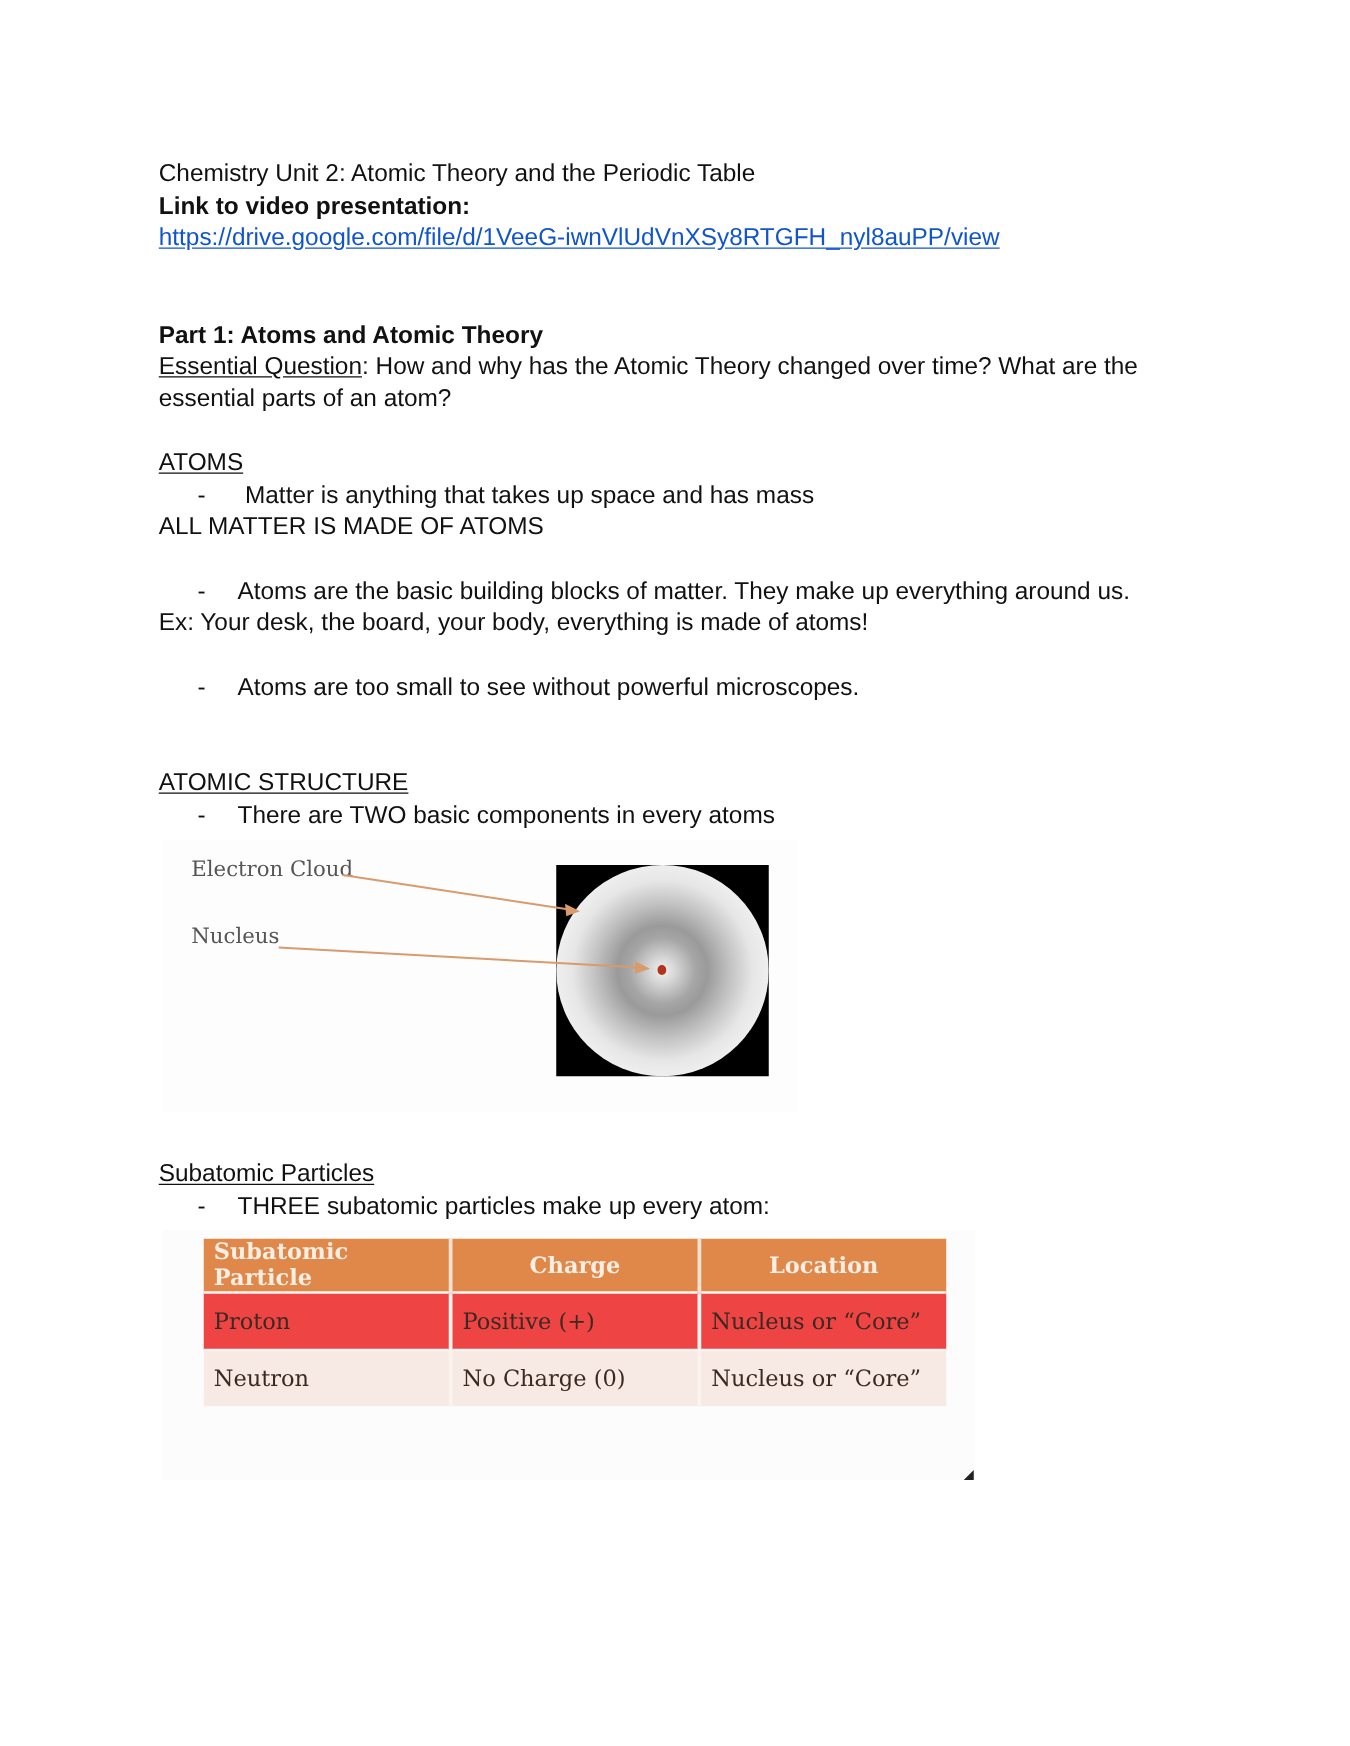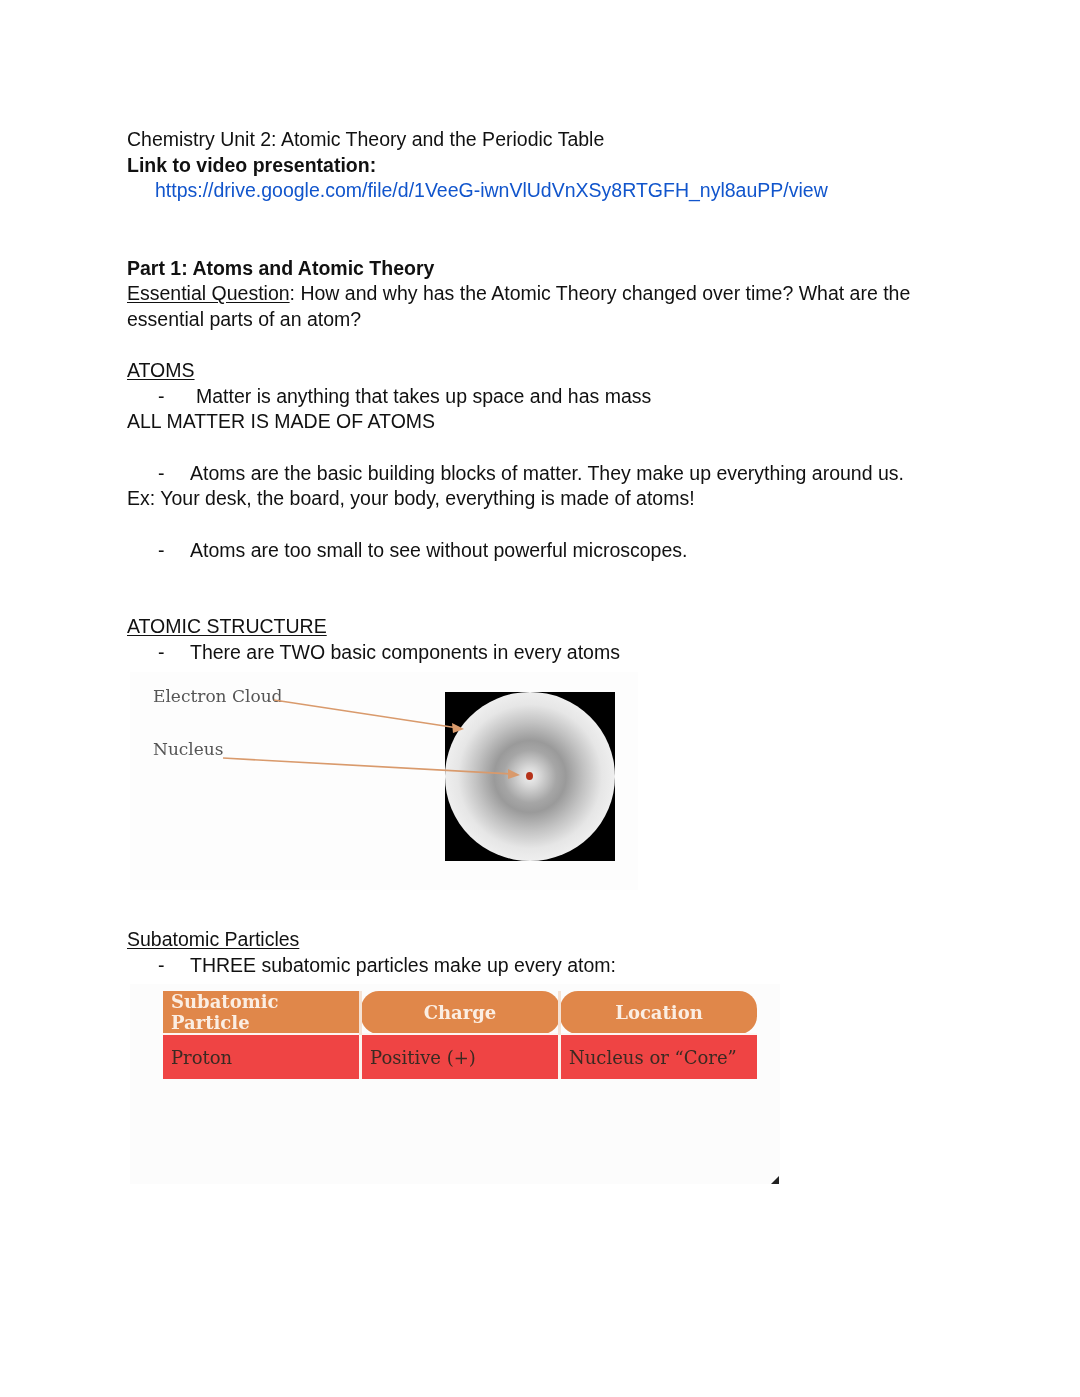--- a/index.html
+++ b/index.html
@@ -1,21 +1,21 @@
 <!DOCTYPE html>
 <html><head>
 <meta charset="utf-8">
 <style>
   html, body { margin: 0; padding: 0; background: #ffffff; }
   body { width: 1080px; height: 1397px; position: relative; overflow: hidden;
          font-family: "Liberation Sans", sans-serif; color: #111; }
   .line { position: absolute; left: 127px; font-size: 19.5px; line-height: 26px; white-space: nowrap; }
   .u { text-decoration: underline; text-underline-offset: 2px; }
   .b { font-weight: bold; }
-  .link { color: #1155cc; text-underline-offset: 2px; margin-left: 28px; }
+  .link { color: #1155cc; text-decoration: underline; text-underline-offset: 2px; }
   .bullet { position: absolute; left: 158px; font-size: 19.5px; line-height: 26px; }
   .btext { position: absolute; font-size: 19.5px; line-height: 26px; white-space: nowrap; }
 
   
   .figure { position: absolute; left: 130px; top: 672px; width: 508px; height: 218px; background: #fdfdfd; }
   .fig-label { position: absolute; font-family: "DejaVu Serif", serif; font-size: 17px; color: #555; }
   .atom-box { position: absolute; left: 445px; top: 692px; width: 170px; height: 169px; background: #000; overflow: hidden; }
   .atom-cloud { position: absolute; left: 0; top: 0; width: 170px; height: 169px; border-radius: 50%;
     background: radial-gradient(circle at 50% 50%,
       #f0f0f0 0%, #d8d8d8 8%, #a6a6a6 22%, #9a9a9a 30%, #c2c2c2 45%, #e6e6e6 60%, #f2f2f2 75%, #e8e8e8 88%, #000 100%); }
@@ -26,21 +26,21 @@
   .table-wrap { position: absolute; left: 130px; top: 984px; width: 650px; height: 200px; background: #fcfcfc; }
   table.particles { position: absolute; left: 163px; top: 991px; border-collapse: collapse;
     font-family: "DejaVu Serif", serif; font-size: 18px; }
   table.particles th { background: #e0874a; color: #fbeee3; font-weight: bold; height: 32px; padding: 0 8px;
     border-right: 3px solid #f5e2d4; }
   table.particles th:last-child, table.particles td:last-child { border-right: none; }
   table.particles td { color: #3a2a22; height: 44px; padding: 0 8px; border-right: 3px solid #fbf3ee; border-top: 2px solid #fdf6f2; }
   table.particles tr.odd td { background: #ef4444; }
   table.particles tr.even td { background: #f7e9e4; }
   .c1 { width: 180px; margin-left: 42px; } .c2 { width: 180px; } .c3 { width: 180px; margin-top: 44px; }
-  th.c1 { text-align: left; } th.c2, th.c3 { text-align: center; border-radius: 18px; }
+  th.c1 { text-align: left; } th.c2, th.c3 { text-align: center; }
   .resize-corner { position: absolute; left: 771px; top: 1176px; width: 0; height: 0;
     border-left: 8px solid transparent; border-bottom: 8px solid #222; }
 </style>
 </head>
 <body>
 
 <div class="line" style="top:126px;">Chemistry Unit 2: Atomic Theory and the Periodic Table</div>
 <div class="line" style="top:152px;font-weight:bold;">Link to video presentation:</div>
 <a class="line link" style="top:177px;">https://drive.google.com/file/d/1VeeG-iwnVlUdVnXSy8RTGFH_nyl8auPP/view</a>
 
@@ -88,15 +88,20 @@
       <th class="c2">Charge</th>
       <th class="c3">Location</th>
     </tr>
   </thead>
   <tbody>
     <tr class="odd">
       <td>Proton</td>
       <td>Positive (+)</td>
       <td>Nucleus or “Core”</td>
     </tr>
+    <tr class="even">
+      <td>Neutron</td>
+      <td>No Charge (0)</td>
+      <td>Nucleus or “Core”</td>
+    </tr>
   </tbody>
 </table>
 <div class="resize-corner"></div>
 
 </body></html>

